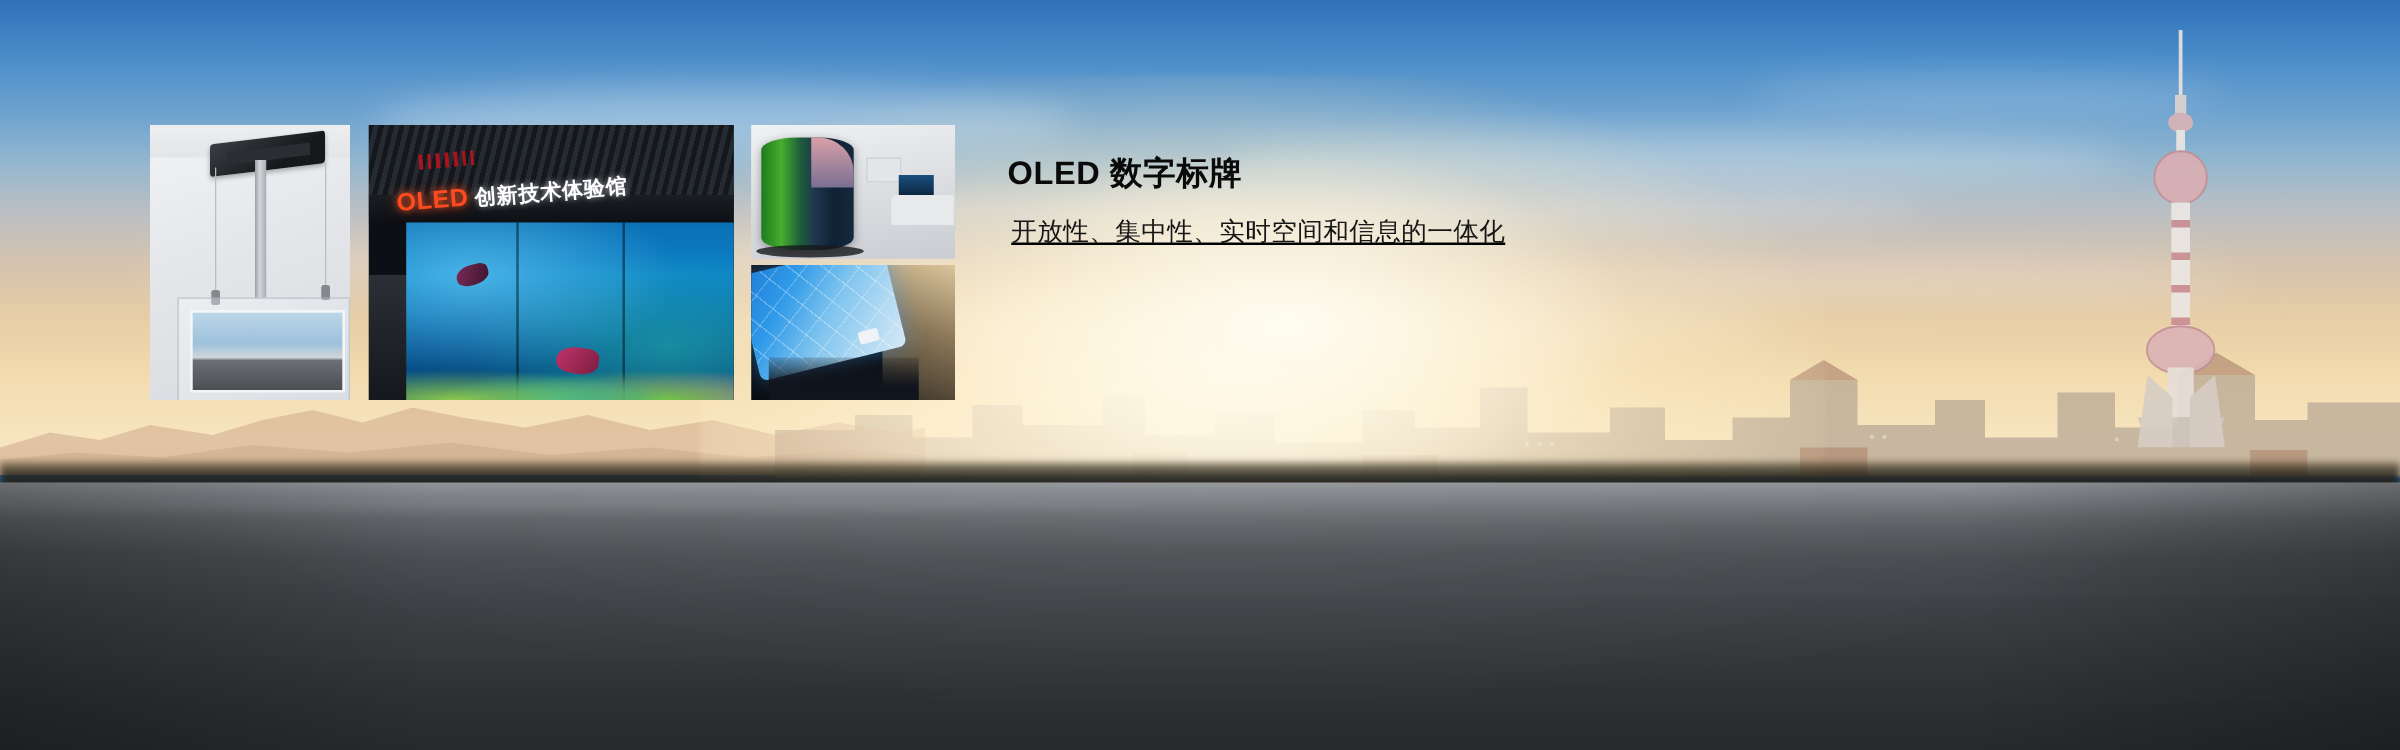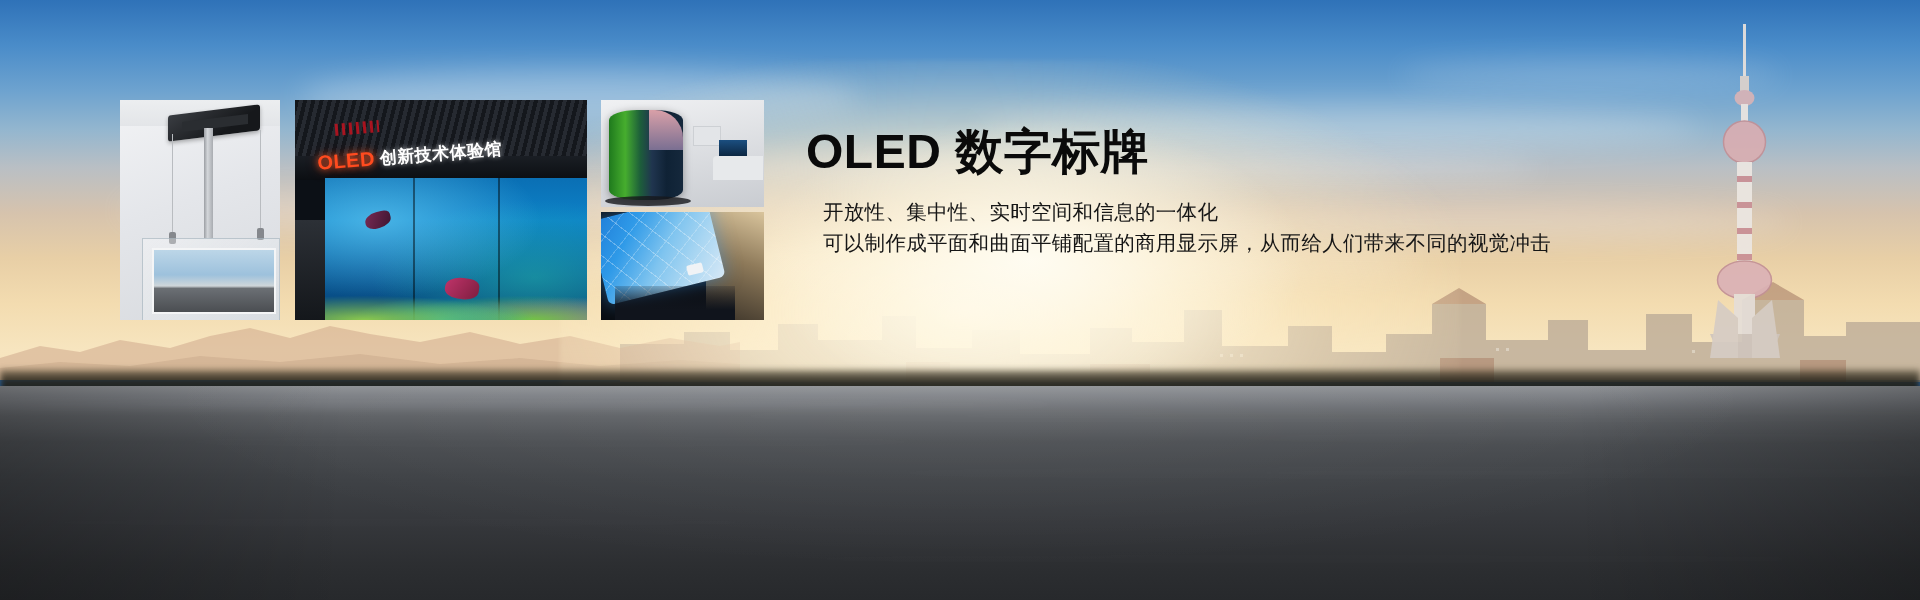--- a/index.html
+++ b/index.html
@@ -153,22 +153,22 @@
       repeating-linear-gradient(-38deg, rgba(255,255,255,.22) 0 1px, transparent 1px 17px);
     border-radius:6px;}
   .p4 .wallR{position:absolute;right:0;top:0;width:58px;height:108px;
     background:linear-gradient(200deg,#d9c49c 0%,#8e7a5a 45%,#3a3228 100%);}
   .p4 .interior{position:absolute;left:14px;bottom:0;width:120px;height:34px;
     background:linear-gradient(to bottom,rgba(20,25,35,.2),#10141c 70%);}
   .p4 .lamp{position:absolute;left:86px;top:52px;width:16px;height:10px;background:#f0f3f6;border-radius:2px;transform:rotate(-14deg);}
 
   
   .textblock{position:absolute;left:806px;top:124px;width:1060px;}
-  .title{font-size:48px;font-weight:bold;color:#0a0a0a;letter-spacing:.5px;line-height:1.15;margin:0 0 16px 0;}
-  .desc{margin:17px;}
+  .title{font-size:26px;font-weight:bold;color:#0a0a0a;letter-spacing:.5px;line-height:1.15;margin:0 0 16px 0;}
+  .desc{margin:3px;text-decoration:underline;}
   .desc-line{font-size:20.5px;color:#161616;line-height:1.52;letter-spacing:.3px;white-space:nowrap;font-weight:500;}
 </style>
 </head>
 <body>
 
 <div class="banner">
 
   <div class="sky"></div>
   <div class="cloud cl1"></div>
   <div class="cloud cl2"></div>
@@ -317,17 +317,16 @@
       <div class="grid"></div>
       <div class="lamp"></div>
       <div class="interior"></div>
     </div>
   </div>
 
   <div class="textblock">
     <h1 class="title">OLED 数字标牌</h1>
     <div class="desc">
       <div class="desc-line">开放性、集中性、实时空间和信息的一体化</div>
-      <div class="desc-line">可以制作成平面和曲面平铺配置的商用显示屏，从而给人们带来不同的视觉冲击</div>
     </div>
   </div>
 
 </div>
 
 </body></html>

